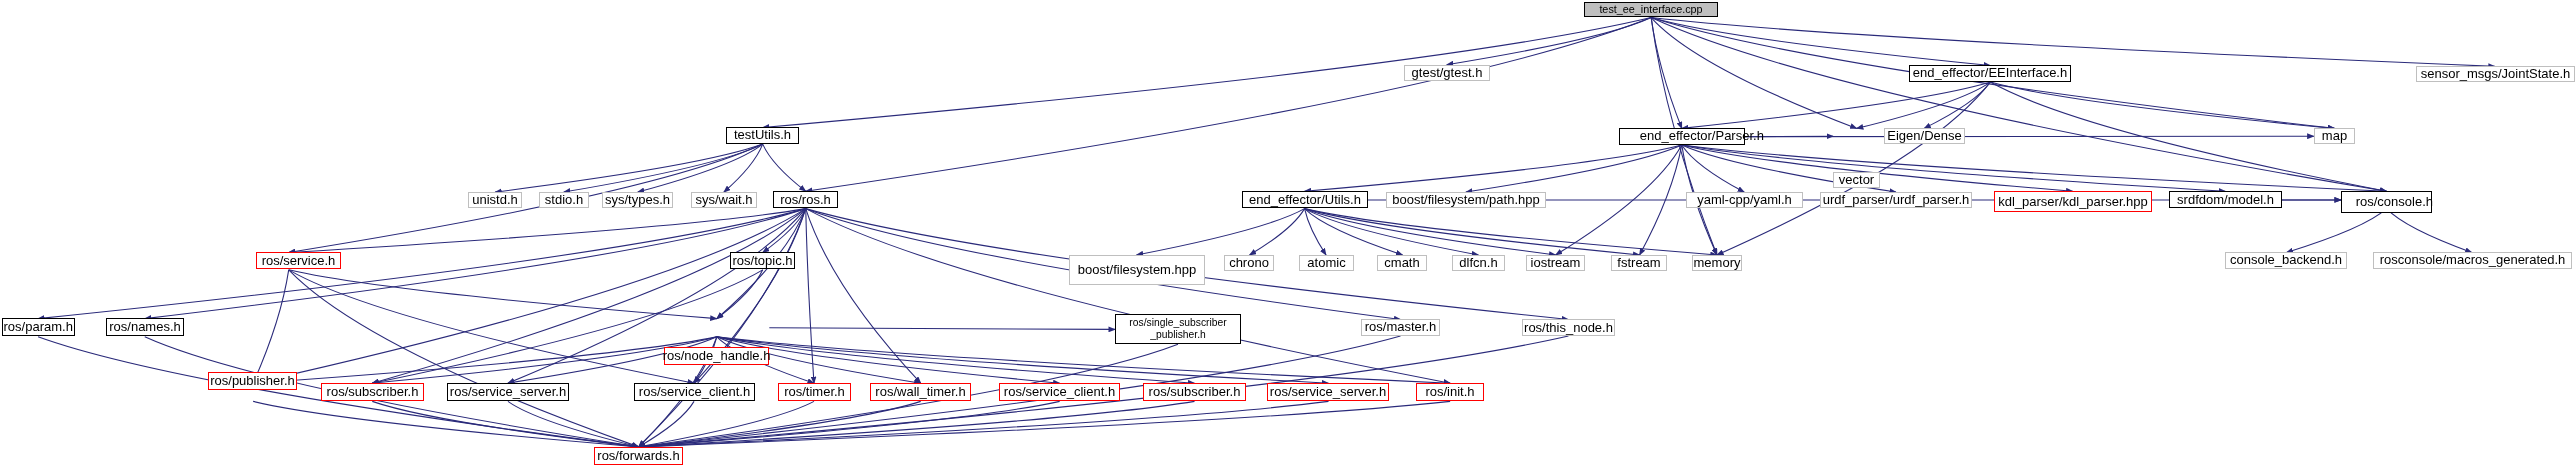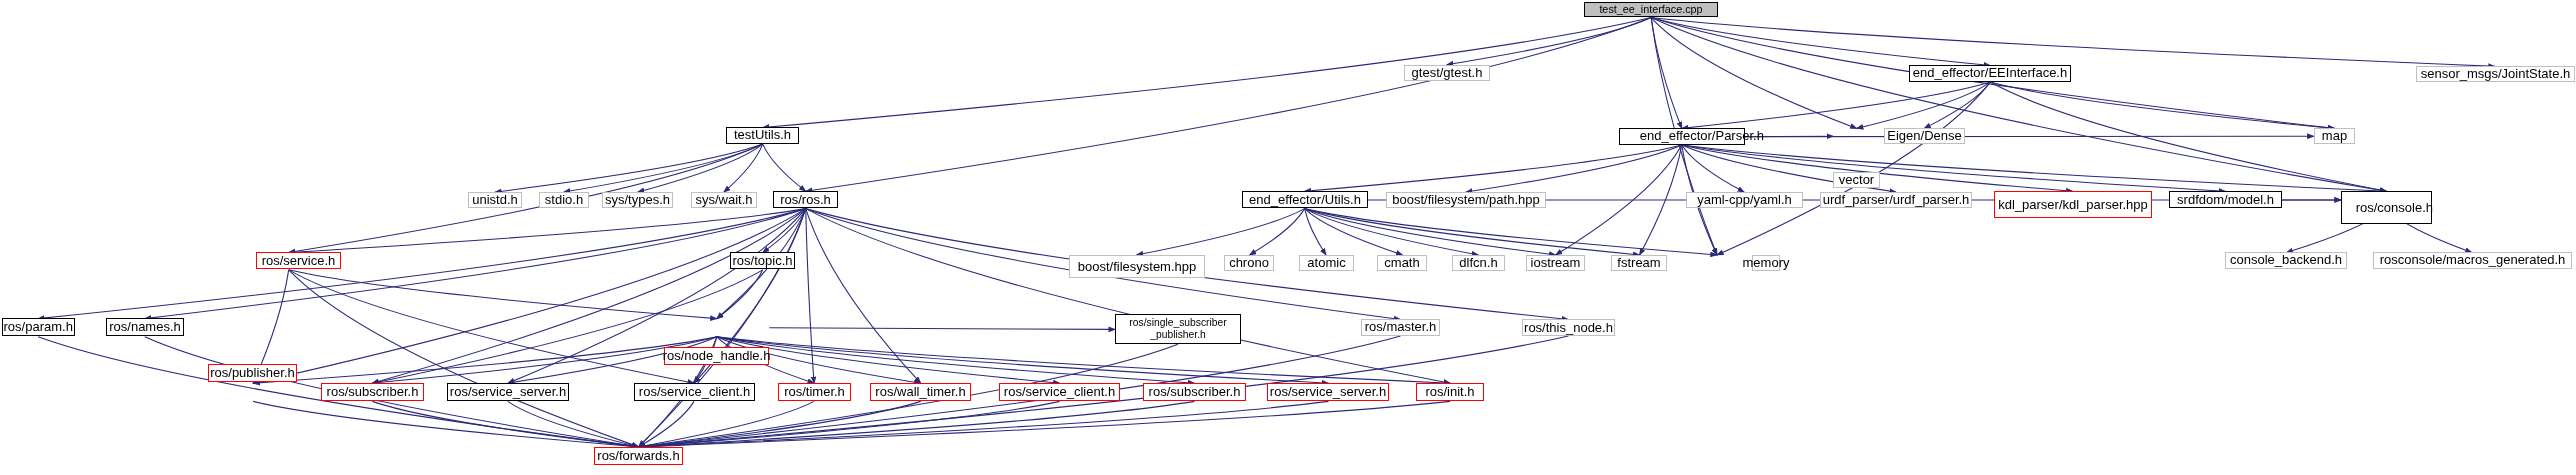--- a/index.html
+++ b/index.html
@@ -158,43 +158,43 @@
       <div class="node" style="left: 2314px; top: 128px; width: 41px; height: 15.7px;">map</div>
       <div class="node" style="left: 468px; top: 192px; width: 54px; height: 15.7px;">unistd.h</div>
       <div class="node" style="left: 539px; top: 192px; width: 50px; height: 15.7px;">stdio.h</div>
       <div class="node" style="left: 602px; top: 192px; width: 71px; height: 15.7px;">sys/types.h</div>
       <div class="node" style="left: 691px; top: 192px; width: 66px; height: 15.7px;">sys/wait.h</div>
       <div class="node black" style="left: 773px; top: 191px; width: 65px; height: 17.4px;">ros/ros.h</div>
       <div class="node black" style="left: 1242px; top: 191px; width: 126px; height: 17.4px;">end_effector/Utils.h</div>
       <div class="node" style="left: 1386px; top: 192px; width: 160px; height: 15.7px;">boost/filesystem/path.hpp</div>
       <div class="node" style="left: 1686px; top: 192px; width: 117px; height: 15.7px;">yaml-cpp/yaml.h</div>
       <div class="node" style="left: 1820px; top: 192px; width: 152px; height: 15.7px; text-align: center;">urdf_parser/urdf_parser.h</div>
-      <div class="node red" style="left: 1994px; top: 191px; width: 158px; height: 27px;">kdl_parser/kdl_parser.hpp</div>
+      <div class="node red" style="left: 1994px; top: 191px; width: 158px; height: 21px;">kdl_parser/kdl_parser.hpp</div>
       <div class="node black" style="left: 2169px; top: 191px; width: 113px; height: 17.4px;">srdfdom/model.h</div>
-      <div class="node black" style="left: 2341px; top: 191px; width: 91px; height: 33px; padding-left: 19px;">ros/console.h</div>
+      <div class="node black" style="left: 2341px; top: 191px; width: 91px; height: 22px; padding-left: 19px;">ros/console.h</div>
       <div class="node red" style="left: 256px; top: 252px; width: 85px; height: 17.4px;">ros/service.h</div>
       <div class="node black" style="left: 730px; top: 252px; width: 65px; height: 17.4px;">ros/topic.h</div>
-      <div class="node" style="left: 1069px; top: 255px; width: 136px; height: 23px;">boost/filesystem.hpp</div>
+      <div class="node" style="left: 1069px; top: 255px; width: 136px; height: 30px;">boost/filesystem.hpp</div>
       <div class="node" style="left: 1224px; top: 255px; width: 50px; height: 15.7px;">chrono</div>
       <div class="node" style="left: 1299px; top: 255px; width: 55px; height: 15.7px;">atomic</div>
       <div class="node" style="left: 1377px; top: 255px; width: 50px; height: 15.7px;">cmath</div>
       <div class="node" style="left: 1452px; top: 255px; width: 53px; height: 15.7px;">dlfcn.h</div>
       <div class="node" style="left: 1526px; top: 255px; width: 59px; height: 15.7px;">iostream</div>
       <div class="node" style="left: 1611px; top: 255px; width: 56px; height: 15.7px;">fstream</div>
-      <div class="node" style="left: 1752px; top: 255px; width: 28px; height: 15.7px;">memory</div>
+      <div class="node" style="left: 1692px; top: 255px; width: 50px; height: 15.7px;">memory</div>
       <div class="node" style="left: 2225px; top: 252px; width: 122px; height: 16.5px;">console_backend.h</div>
       <div class="node" style="left: 2373px; top: 252px; width: 199px; height: 16.5px;">rosconsole/macros_generated.h</div>
       <div class="node black" style="left: 1.7px; top: 318px; width: 73px; height: 18px;">ros/param.h</div>
       <div class="node black" style="left: 106px; top: 318px; width: 78px; height: 18px;">ros/names.h</div>
       <div class="node red" style="left: 664px; top: 318px; width: 105px; height: 18px; margin-top: 29px;">ros/node_handle.h</div>
       <div class="node black two-line" style="left: 1115px; top: 314px; width: 126px; height: 30px;">ros/single_subscriber
 _publisher.h</div>
       <div class="node" style="left: 1361px; top: 319px; width: 79px; height: 16.5px;">ros/master.h</div>
       <div class="node" style="left: 1522px; top: 319px; width: 93px; height: 17px;">ros/this_node.h</div>
-      <div class="node red" style="left: 208px; top: 364px; width: 89px; height: 18px;">ros/publisher.h</div>
+      <div class="node red" style="left: 208px; top: 372px; width: 89px; height: 18px;">ros/publisher.h</div>
       <div class="node red" style="left: 321px; top: 383px; width: 103px; height: 18px;">ros/subscriber.h</div>
       <div class="node black" style="left: 447px; top: 383px; width: 122px; height: 18px;">ros/service_server.h</div>
       <div class="node black" style="left: 634px; top: 383px; width: 121px; height: 18px;">ros/service_client.h</div>
       <div class="node red" style="left: 778px; top: 383px; width: 73px; height: 18px;">ros/timer.h</div>
       <div class="node red" style="left: 870px; top: 383px; width: 101px; height: 18px;">ros/wall_timer.h</div>
       <div class="node red" style="left: 999px; top: 383px; width: 121px; height: 18px;">ros/service_client.h</div>
       <div class="node red" style="left: 1143px; top: 383px; width: 103px; height: 18px;">ros/subscriber.h</div>
       <div class="node red" style="left: 1267px; top: 383px; width: 122px; height: 18px;">ros/service_server.h</div>
       <div class="node red" style="left: 1416px; top: 383px; width: 68px; height: 18px;">ros/init.h</div>
       <div class="node red" style="left: 594px; top: 447px; width: 89px; height: 18px;">ros/forwards.h</div>

